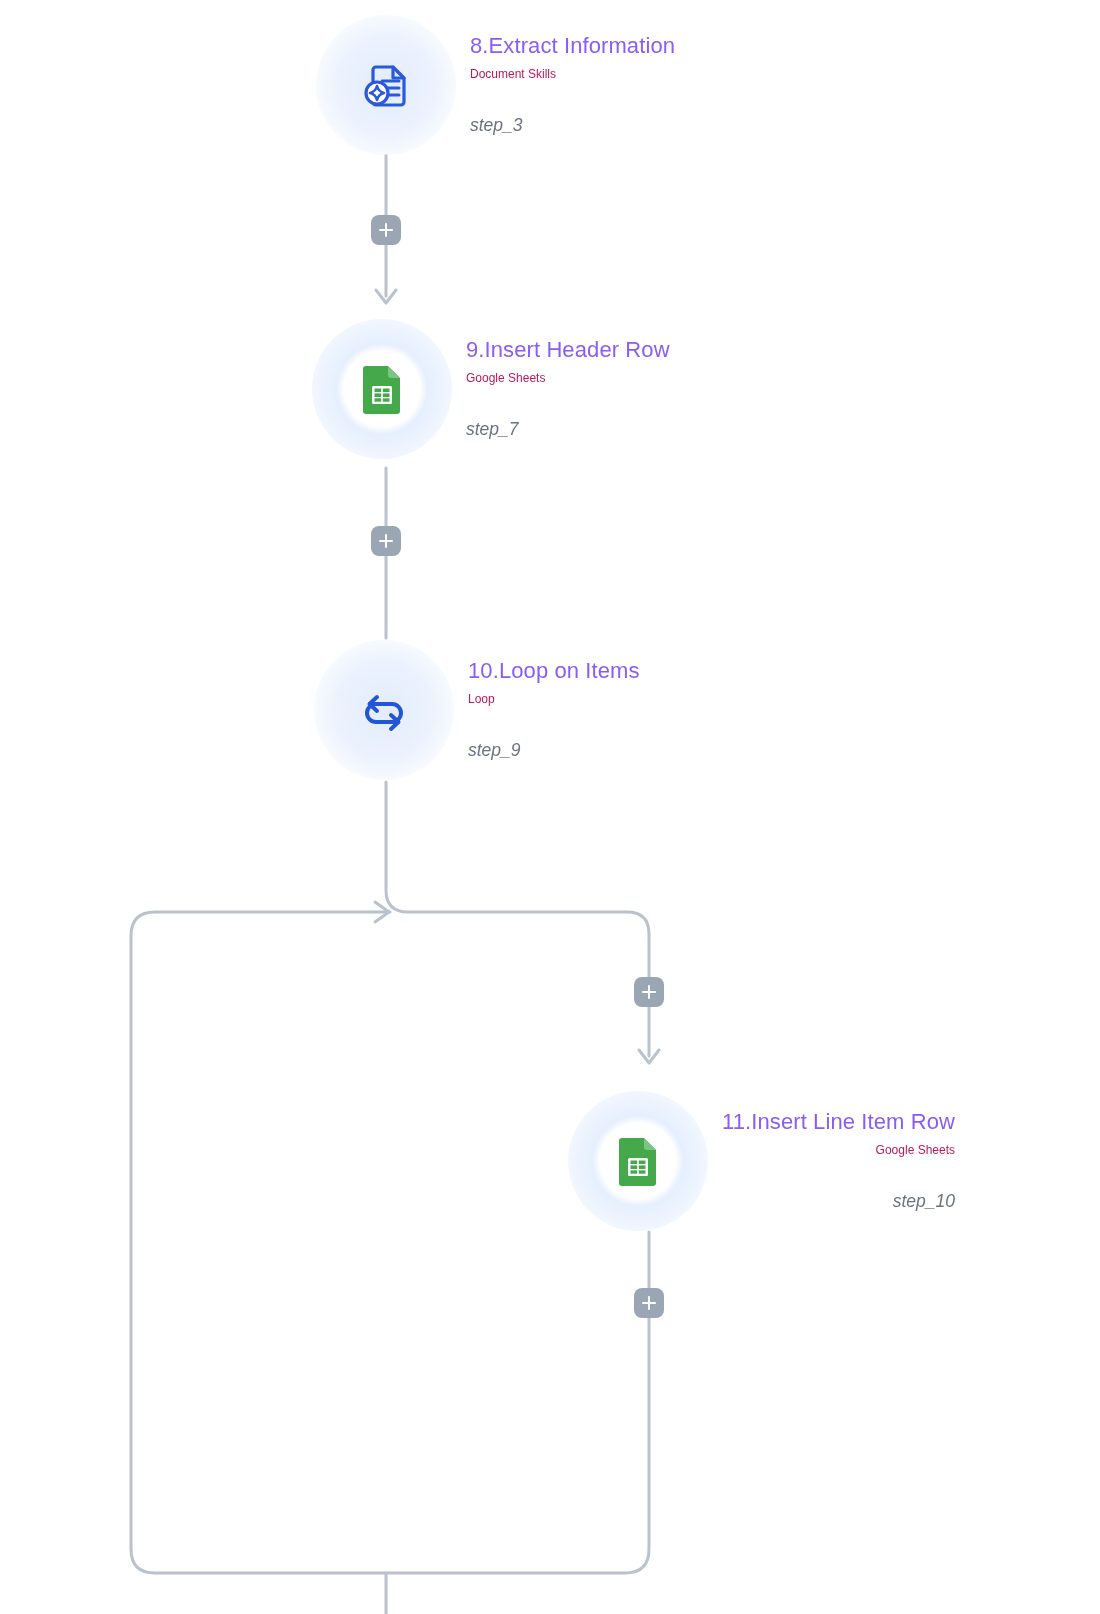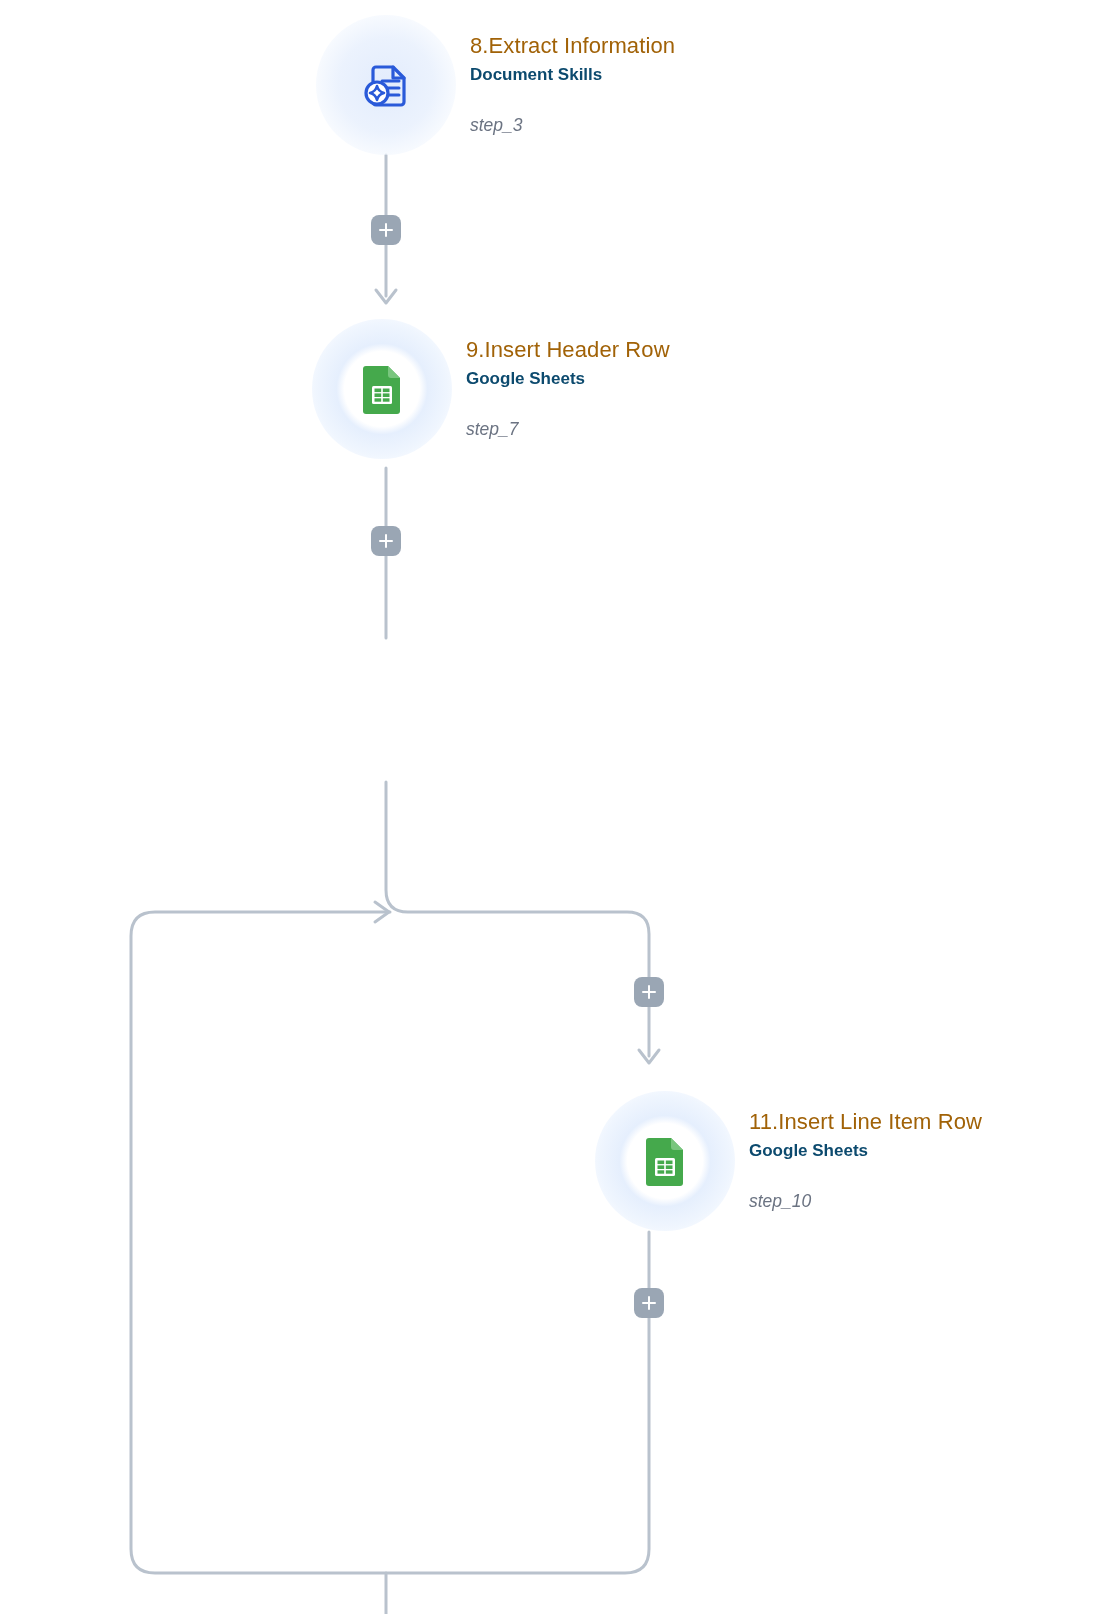--- a/index.html
+++ b/index.html
@@ -75,29 +75,29 @@
   .node-text {
     margin-left: 14px;
     display: flex;
     flex-direction: column;
     justify-content: center;
     white-space: nowrap;
   }
   .node-title {
     font-size: 22px;
     line-height: 30px;
-    color: #a16207;
+    color: #8b5cf6;
     font-weight: 400;
     letter-spacing: 0.1px;
   }
   .node-subtitle {
-    font-size: 17px;
+    font-size: 12px;
     line-height: 27px;
-    color: #0c4a6e;
-    font-weight: 700;
+    color: #be185d;
+    font-weight: 400;
   }
   .node-step {
     font-size: 17.5px;
     line-height: 27px;
     color: #6b7382;
     font-style: italic;
     margin-top: 24px;
   }
 
   
@@ -185,24 +185,42 @@
     </div>
     <div class="node-text">
       <div class="node-title">9.Insert Header Row</div>
       <div class="node-subtitle">Google Sheets</div>
       <div class="node-step">step_7</div>
     </div>
   </div>
 
   <div class="plus-btn" style="left:371px; top:526px;"></div>
 
+  <div class="node" style="left:314px; top:640px;">
+    <div class="node-badge">
+      <div class="glow"></div>
+      <div class="glyph">
+        <svg width="58" height="58" viewBox="0 0 58 58">
+          <path d="M15 23 h22 a9 9 0 0 1 0 18 h-1" fill="none" stroke="#2256d6" stroke-width="4" stroke-linecap="round" stroke-linejoin="round"></path>
+          <path d="M22 16 L14.5 23 L22 30" fill="none" stroke="#2256d6" stroke-width="4" stroke-linecap="round" stroke-linejoin="round"></path>
+          <path d="M43 41 h-22 a9 9 0 0 1 0 -18 h1" fill="none" stroke="#2256d6" stroke-width="4" stroke-linecap="round" stroke-linejoin="round"></path>
+          <path d="M36 34 L43.5 41 L36 48" fill="none" stroke="#2256d6" stroke-width="4" stroke-linecap="round" stroke-linejoin="round"></path>
+        </svg>
+      </div>
+    </div>
+    <div class="node-text">
+      <div class="node-title">10.Loop on Items</div>
+      <div class="node-subtitle">Loop</div>
+      <div class="node-step">step_9</div>
+    </div>
+  </div>
 
   <div class="plus-btn" style="left:634px; top:977px;"></div>
 
-  <div class="node" style="left:595px; top:1091px;">
+  <div class="node" style="left:568px; top:1091px;text-align:right;">
     <div class="node-badge ringed">
       <div class="glow"></div>
       <div class="glyph">
         <svg width="58" height="58" viewBox="0 0 58 58">
           <path d="M13 6 h22 l12 12 v33 a3 3 0 0 1 -3 3 H13 a3 3 0 0 1 -3 -3 V9 a3 3 0 0 1 3 -3 z" fill="#45a94c"></path>
           <path d="M35 6 l12 12 H38 a3 3 0 0 1 -3 -3 z" fill="#79c67e"></path>
           <rect x="19" y="26" width="20" height="18" rx="1.5" fill="#ffffff"></rect>
           <rect x="21.5" y="28.5" width="6.7" height="3.6" fill="#45a94c"></rect>
           <rect x="29.8" y="28.5" width="6.7" height="3.6" fill="#45a94c"></rect>
           <rect x="21.5" y="33.4" width="6.7" height="3.6" fill="#45a94c"></rect>

